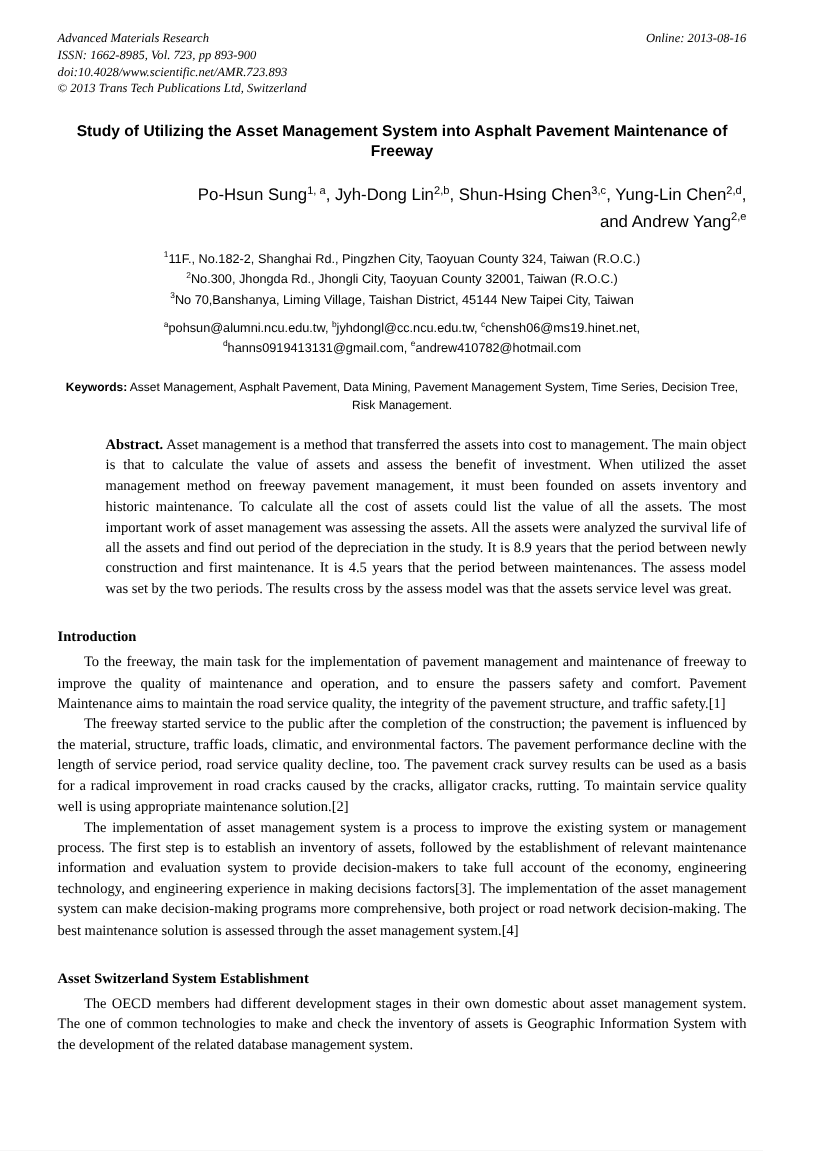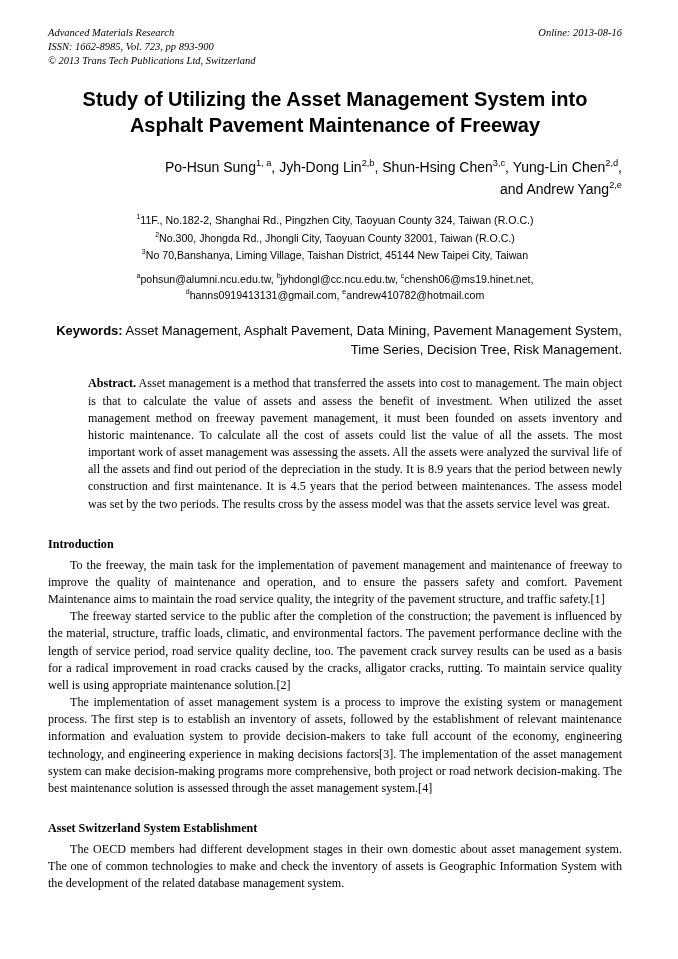--- a/index.html
+++ b/index.html
@@ -40,21 +40,21 @@
     text-align: center;
     font-style: italic;
     font-size: 10.5px;
   }
   .masthead .line { white-space: nowrap; }
 
   
   .title {
     font-family: "Liberation Sans", sans-serif;
     font-weight: bold;
-    font-size: 20px;
+    font-size: 13px;
     line-height: 1.33;
     text-align: center;
     margin: 14px 6px 18px 6px;
   }
 
   
   .authors {
     font-family: "Liberation Sans", sans-serif;
     font-size: 14px;
     line-height: 1.55;
@@ -77,23 +77,23 @@
     font-size: 10.6px;
     line-height: 1.5;
     text-align: center;
     margin-top: 8px;
     margin-bottom: 14px;
   }
 
   
   .keywords {
     font-family: "Liberation Sans", sans-serif;
-    font-size: 13px;
+    font-size: 10px;
     line-height: 1.45;
-    text-align: right;
+    text-align: center;
     margin: 18px 0 16px 0;
   }
   .keywords b { font-weight: bold; }
 
   
   .abstract {
     font-size: 12.1px;
     line-height: 1.42;
     text-align: justify;
     margin-bottom: 20px;
@@ -118,20 +118,21 @@
 </style>
 </head>
 <body>
 
 <div class="page">
 
   <div class="masthead">
     <div class="left">
       <div class="line">Advanced Materials Research</div>
       <div class="line">ISSN: 1662-8985, Vol. 723, pp 893-900</div>
+      <div class="line">doi:10.4028/www.scientific.net/AMR.723.893</div>
       <div class="line">© 2013 Trans Tech Publications Ltd, Switzerland</div>
     </div>
     <div class="right">Online: 2013-08-16</div>
   </div>
 
   <div class="title">Study of Utilizing the Asset Management System into Asphalt Pavement Maintenance of Freeway</div>
 
   <div class="authors">
     <span>Po-Hsun Sung</span><sup>1, a</sup><span>, Jyh-Dong Lin</span><sup>2,b</sup><span>, Shun-Hsing Chen</span><sup>3,c</sup><span>, Yung-Lin Chen</span><sup>2,d</sup><span>,</span>
     <span class="ln2"><span>and Andrew Yang</span><sup>2,e</sup></span>

